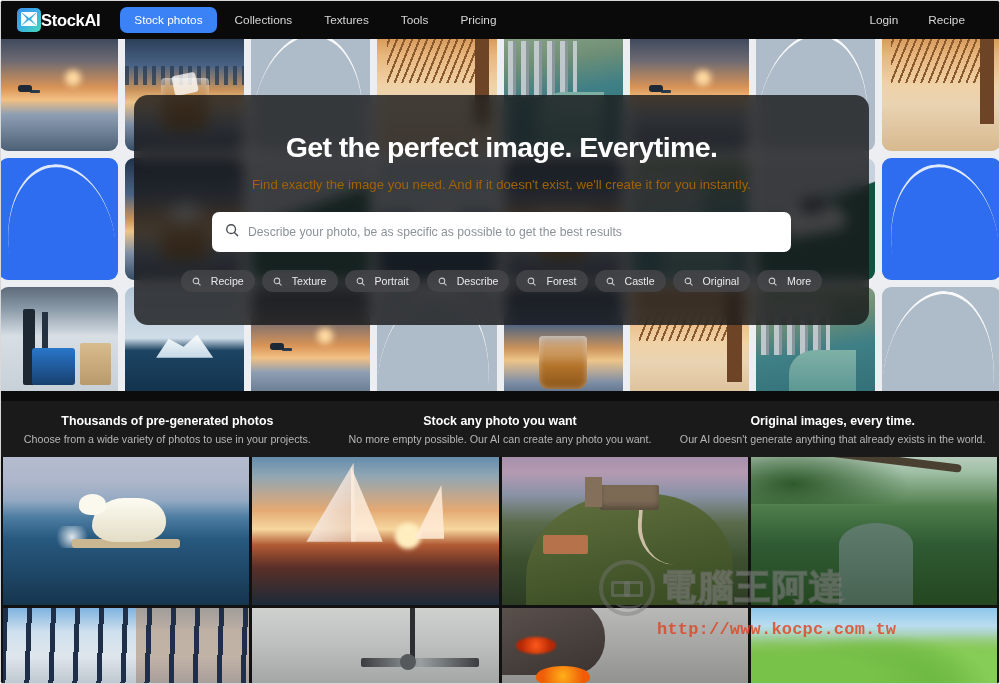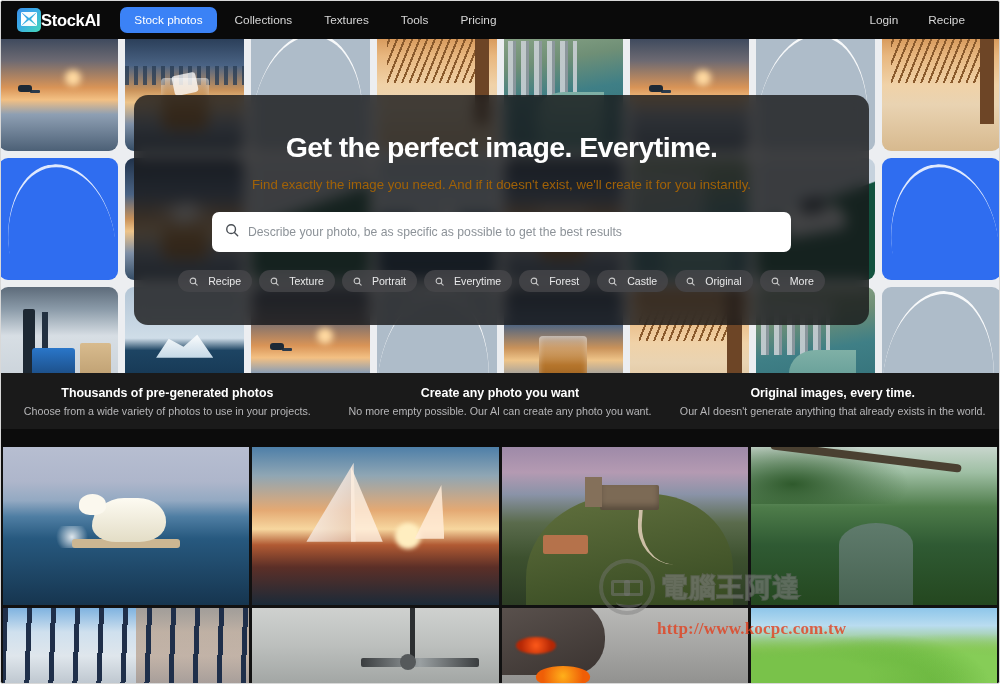--- a/index.html
+++ b/index.html
@@ -319,21 +319,21 @@
     padding: 5px 11px;
     border-radius: 999px;
     cursor: pointer;
     white-space: nowrap;
   }
   .chip svg { opacity: .85; }
 
   
   .features {
     position: absolute;
-    top: 372px; left: 0;
+    top: 400px; left: 0;
     width: 100%;
     height: 56px;
     background: #1a1a1a;
     display: flex;
     z-index: 10;
   }
   .feature {
     flex: 1;
     display: flex;
     flex-direction: column;
@@ -559,35 +559,35 @@
     border: 3px solid rgba(120,120,120,0.5);
     border-radius: 2px;
   }
   .wm-smile {
     position:absolute; left:13px; top:33px;
     width: 26px; height: 12px;
     border-bottom: 3px solid rgba(120,120,120,0.5);
     border-radius: 0 0 50% 50%;
   }
   .wm-cn {
-    font-size: 26px;
+    font-size: 35px;
     font-weight: bold;
     letter-spacing: 2px;
     color: rgba(255,255,255,0.16);
     -webkit-text-stroke: 2px rgba(110,110,110,0.55);
     font-family: "DejaVu Sans", sans-serif;
     line-height: 1;
   }
   .wm-url {
     margin-top: 4px;
     margin-left: 58px;
     font-size: 17px;
     font-weight: bold;
     color: rgba(226,64,30,0.80);
-    font-family: Liberation Serif, serif;
+    font-family: Liberation Mono, monospace;
     letter-spacing: 0.2px;
   }
 </style>
 </head>
 <body>
 
 <div class="page">
 
   <div class="navbar">
 
@@ -707,21 +707,21 @@
               <circle cx="7" cy="7" r="5" fill="none" stroke="#e0e0e0" stroke-width="1.8"></circle>
               <line x1="10.8" y1="10.8" x2="14.5" y2="14.5" stroke="#e0e0e0" stroke-width="1.8" stroke-linecap="round"></line>
             </svg>
           <span>Portrait</span>
         </span>
         <span class="chip">
           <svg width="9" height="9" viewBox="0 0 16 16">
               <circle cx="7" cy="7" r="5" fill="none" stroke="#e0e0e0" stroke-width="1.8"></circle>
               <line x1="10.8" y1="10.8" x2="14.5" y2="14.5" stroke="#e0e0e0" stroke-width="1.8" stroke-linecap="round"></line>
             </svg>
-          <span>Everytime</span>
+          <span>Describe</span>
         </span>
         <span class="chip">
           <svg width="9" height="9" viewBox="0 0 16 16">
               <circle cx="7" cy="7" r="5" fill="none" stroke="#e0e0e0" stroke-width="1.8"></circle>
               <line x1="10.8" y1="10.8" x2="14.5" y2="14.5" stroke="#e0e0e0" stroke-width="1.8" stroke-linecap="round"></line>
             </svg>
           <span>Forest</span>
         </span>
         <span class="chip">
           <svg width="9" height="9" viewBox="0 0 16 16">
@@ -747,21 +747,21 @@
       </div>
     </div>
   </div>
 
   <div class="features">
     <div class="feature">
       <h3>Thousands of pre-generated photos</h3>
       <p>Choose from a wide variety of photos to use in your projects.</p>
     </div>
     <div class="feature">
-      <h3>Create any photo you want</h3>
+      <h3>Stock any photo you want</h3>
       <p>No more empty possible. Our AI can create any photo you want.</p>
     </div>
     <div class="feature">
       <h3>Original images, every time.</h3>
       <p>Our AI doesn't generate anything that already exists in the world.</p>
     </div>
   </div>
 
   <div class="gallery">
     <div class="gcell g-polarbear">

